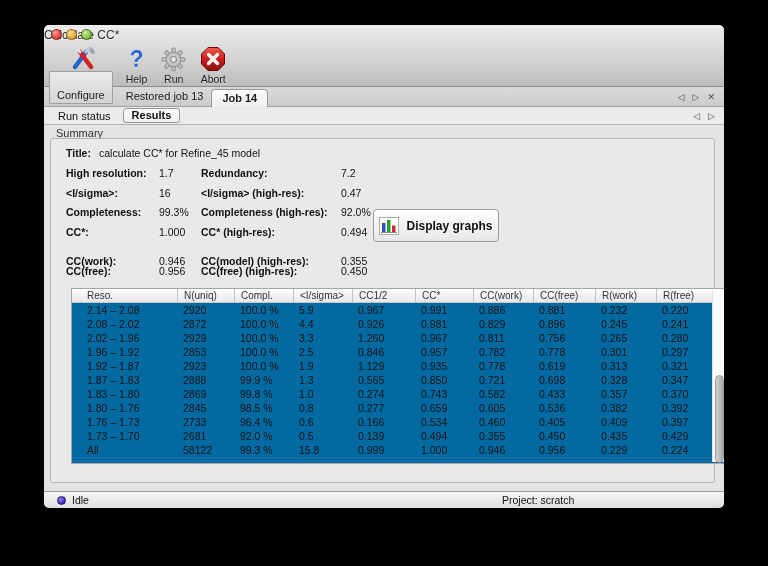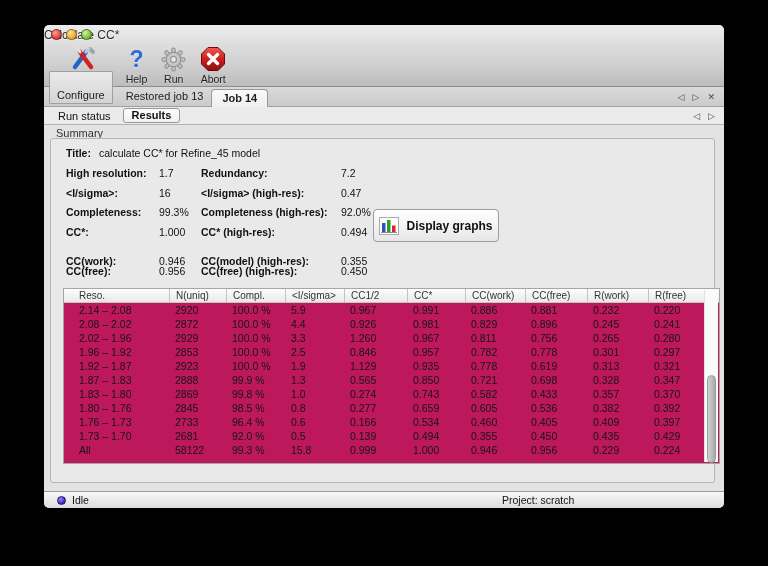--- a/index.html
+++ b/index.html
@@ -58,21 +58,21 @@
   .summary-rows div.srow:nth-of-type(6){top:126px}
   .srow .k1{position:absolute;left:15px;font-weight:bold;white-space:nowrap;}
   .srow .v1{position:absolute;left:108px;white-space:nowrap;}
   .srow .k2{position:absolute;left:150px;font-weight:bold;white-space:nowrap;}
   .srow .v2{position:absolute;left:290px;white-space:nowrap;}
   .graphs-btn{position:absolute;left:322px;top:70px;width:126px;height:33px;
               background:linear-gradient(#ffffff,#e7e7e7);border:1px solid #9d9d9d;border-radius:4px;
               display:flex;align-items:center;justify-content:center;gap:7px;box-sizing:border-box;
               font-size:12px;font-weight:bold;color:#101010;cursor:default;}
   
-  .table-frame{position:absolute;left:12px;top:149px;width:657px;height:176px;background:#be185d;
+  .table-frame{position:absolute;left:20px;top:149px;width:657px;height:176px;background:#0369a1;
                border:1px solid #a6a6a6;box-sizing:border-box;overflow:hidden;}
   .thead{display:flex;height:14px;background:linear-gradient(#fdfdfd,#e9e9e9);
          border-bottom:1px solid #c6c6c6;font-size:10px;color:#333;box-sizing:border-box;}
   .th,.td{box-sizing:border-box;padding:1px 0 0 6px;white-space:nowrap;overflow:hidden;}
   .th{border-left:1px solid #c2c2c2;}
   .th.c0{border-left:none;}
   .c0{width:105px;padding-left:15px;}
   .c1{width:57px;}.c2{width:59px;}.c3{width:59px;}.c4{width:63px;}
   .c5{width:58px;}.c6{width:60px;}.c7{width:62px;}.c8{width:61px;}.c9{flex:1;}
   .trow{display:flex;height:14px;font-size:10.5px;color:#141414;}

